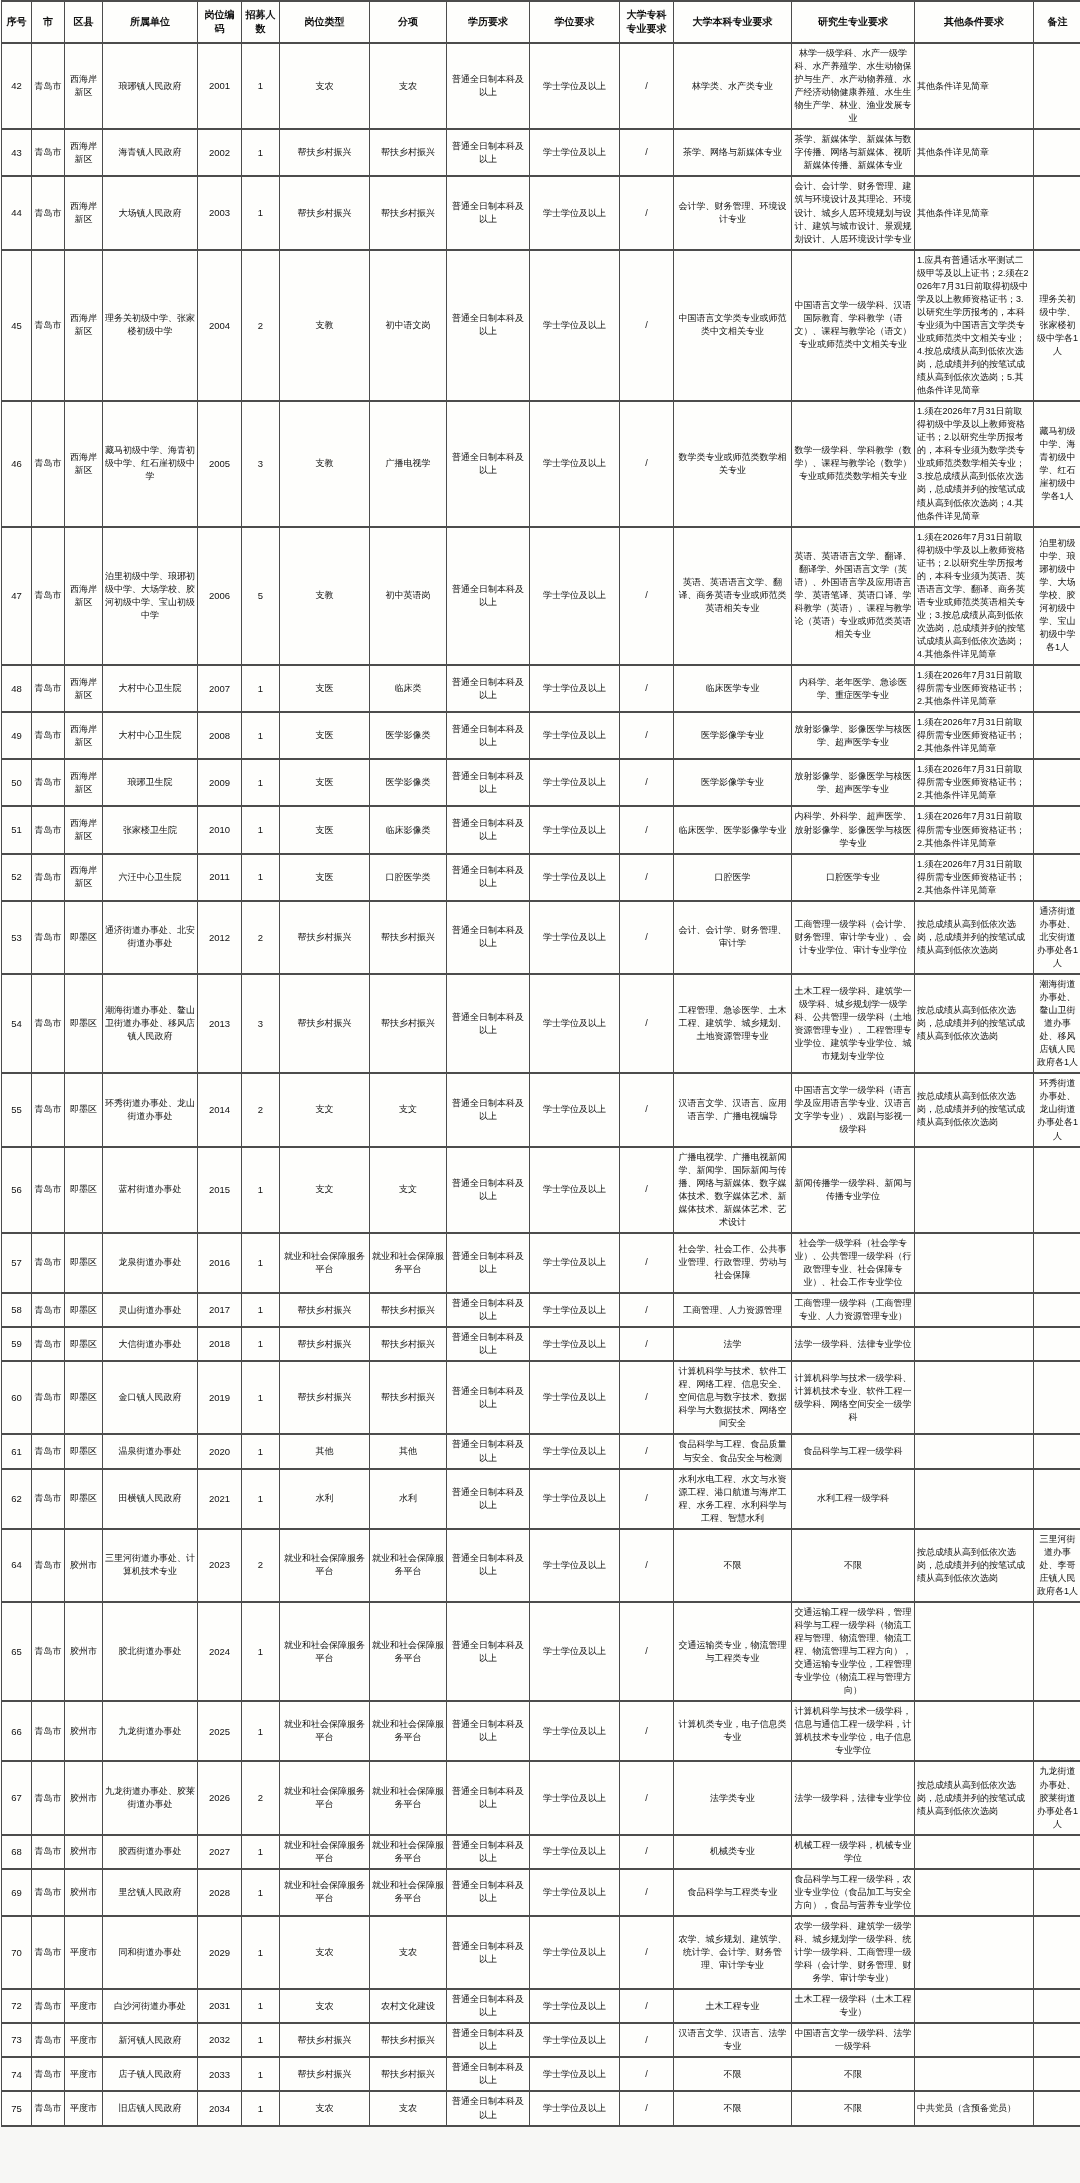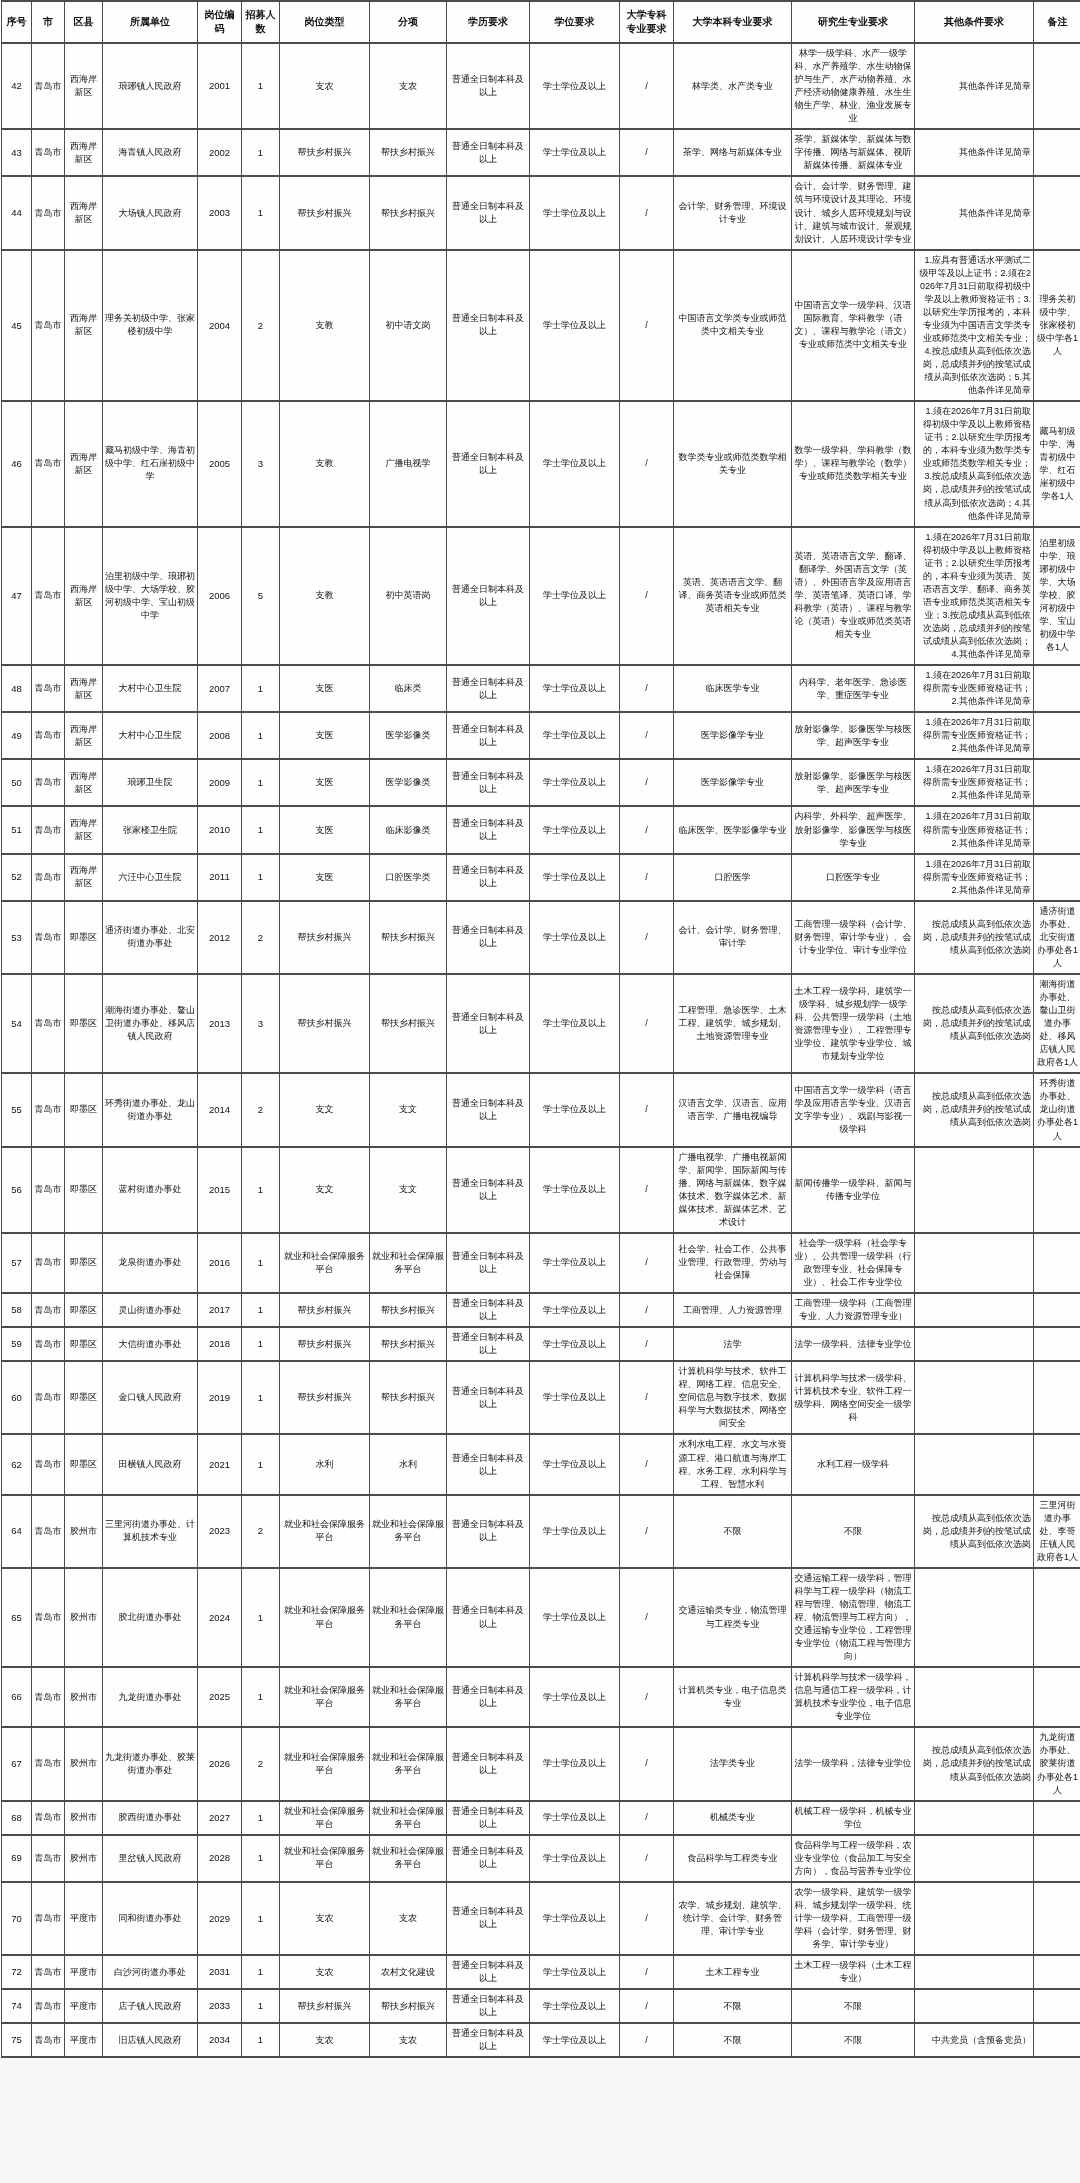--- a/index.html
+++ b/index.html
@@ -29,21 +29,21 @@
     overflow: hidden;
   }
   table.jobs th {
     font-weight: bold;
     font-size: 10px;
     height: 34px;
     background: #fefefc;
   }
   table.jobs td.num { font-size: 9.5px; }
   
-  table.jobs td.cond { text-align: right; }
+  table.jobs td.cond { text-align: left; }
 </style>
 </head>
 <body>
 
 <div class="page">
   <table class="jobs">
     <colgroup>
         <col style="width: 30px;">
         <col style="width: 33px;">
         <col style="width: 38px;">
@@ -397,20 +397,37 @@
           <td>帮扶乡村振兴</td>
           <td>普通全日制本科及以上</td>
           <td>学士学位及以上</td>
           <td>/</td>
           <td>计算机科学与技术、软件工程、网络工程、信息安全、空间信息与数字技术、数据科学与大数据技术、网络空间安全</td>
           <td>计算机科学与技术一级学科、计算机技术专业、软件工程一级学科、网络空间安全一级学科</td>
           <td class="cond"></td>
           <td></td>
         </tr>
         <tr>
+          <td class="num">61</td>
+          <td>青岛市</td>
+          <td>即墨区</td>
+          <td>温泉街道办事处</td>
+          <td class="num">2020</td>
+          <td class="num">1</td>
+          <td>其他</td>
+          <td>其他</td>
+          <td>普通全日制本科及以上</td>
+          <td>学士学位及以上</td>
+          <td>/</td>
+          <td>食品科学与工程、食品质量与安全、食品安全与检测</td>
+          <td>食品科学与工程一级学科</td>
+          <td class="cond"></td>
+          <td></td>
+        </tr>
+        <tr>
           <td class="num">62</td>
           <td>青岛市</td>
           <td>即墨区</td>
           <td>田横镇人民政府</td>
           <td class="num">2021</td>
           <td class="num">1</td>
           <td>水利</td>
           <td>水利</td>
           <td>普通全日制本科及以上</td>
           <td>学士学位及以上</td>
@@ -546,20 +563,37 @@
           <td>白沙河街道办事处</td>
           <td class="num">2031</td>
           <td class="num">1</td>
           <td>支农</td>
           <td>农村文化建设</td>
           <td>普通全日制本科及以上</td>
           <td>学士学位及以上</td>
           <td>/</td>
           <td>土木工程专业</td>
           <td>土木工程一级学科（土木工程专业）</td>
+          <td class="cond"></td>
+          <td></td>
+        </tr>
+        <tr>
+          <td class="num">73</td>
+          <td>青岛市</td>
+          <td>平度市</td>
+          <td>新河镇人民政府</td>
+          <td class="num">2032</td>
+          <td class="num">1</td>
+          <td>帮扶乡村振兴</td>
+          <td>帮扶乡村振兴</td>
+          <td>普通全日制本科及以上</td>
+          <td>学士学位及以上</td>
+          <td>/</td>
+          <td>汉语言文学、汉语言、法学专业</td>
+          <td>中国语言文学一级学科、法学一级学科</td>
           <td class="cond"></td>
           <td></td>
         </tr>
         <tr>
           <td class="num">74</td>
           <td>青岛市</td>
           <td>平度市</td>
           <td>店子镇人民政府</td>
           <td class="num">2033</td>
           <td class="num">1</td>

